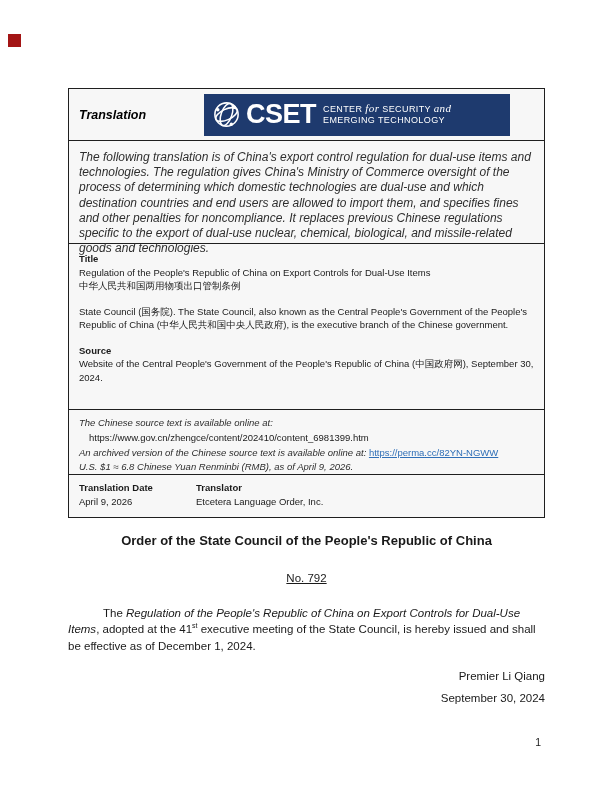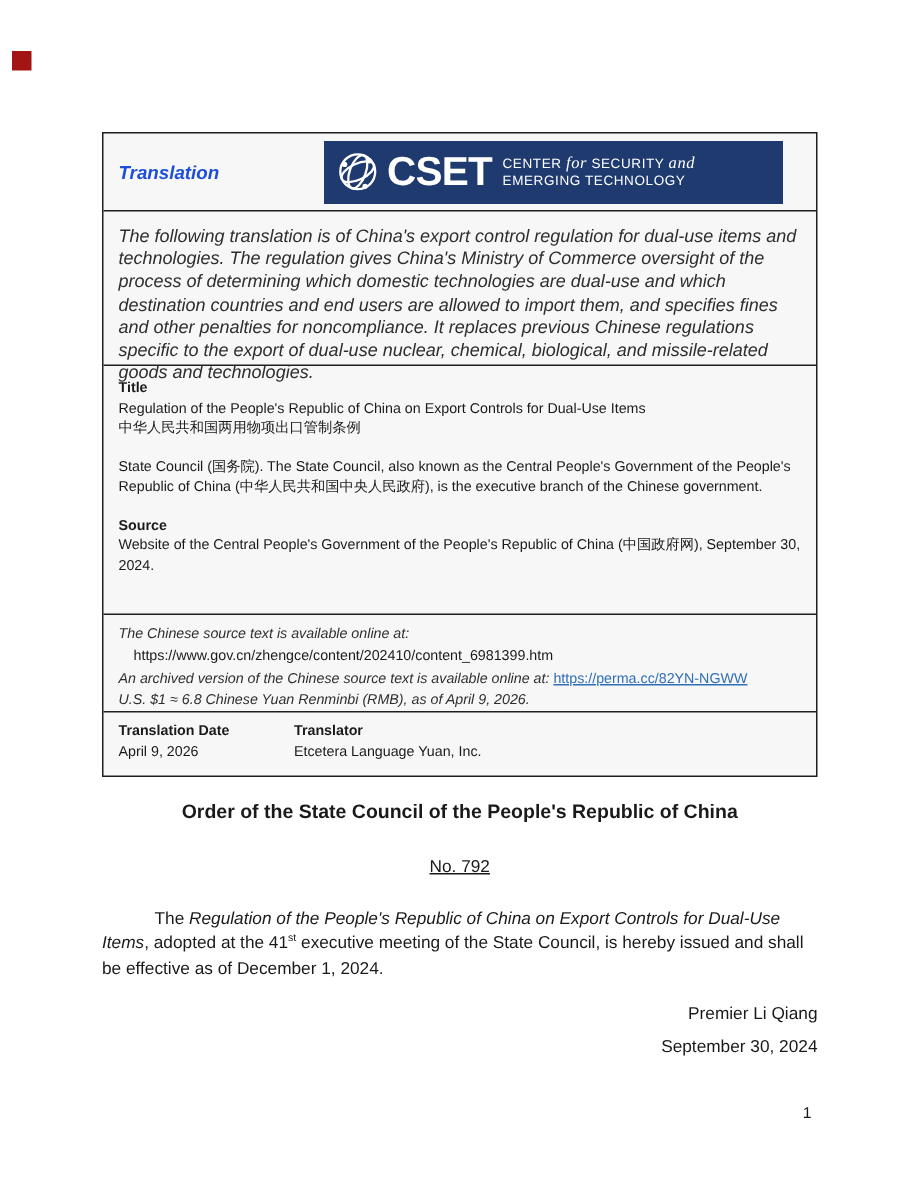--- a/index.html
+++ b/index.html
@@ -32,25 +32,25 @@
   .row-header {
     height: 52px;
     display: flex;
     align-items: center;
     padding: 5px 10px;
   }
   .translation-label {
     font-size: 12.5px;
     font-weight: bold;
     font-style: italic;
-    color: #1d4ed8;
+    color: #000000;
   }
   .cset-banner {
     margin-left: auto;
-    margin-right: 12px;
+    margin-right: 24px;
     width: 306px;
     height: 42px;
     background: #1e3a6e;
     display: flex;
     align-items: center;
     padding-left: 7px;
     color: #ffffff;
   }
   .globe { width: 31px; height: 31px; flex: none; }
   .cset-acronym {
@@ -186,21 +186,21 @@
       <div>U.S. $1 ≈ 6.8 Chinese Yuan Renminbi (RMB), as of April 9, 2026.</div>
     </div>
 
     <div class="t-row row-credits">
       <div class="credit-col-1">
         <div class="credit-label">Translation Date</div>
         <div>April 9, 2026</div>
       </div>
       <div class="credit-col-2">
         <div class="credit-label">Translator</div>
-        <div>Etcetera Language Yuan, Inc.</div>
+        <div>Etcetera Language Order, Inc.</div>
       </div>
     </div>
   </div>
 
   <div class="body-section">
     <div class="order-heading">Order of the State Council of the People's Republic of China</div>
     <div class="order-number">No. 792</div>
     <div class="order-paragraph">
       <span>The </span><span class="it">Regulation of the People's Republic of China on Export Controls for Dual-Use Items</span><span>, adopted at the 41</span><sup>st</sup><span> executive meeting of the State Council, is hereby issued and shall be effective as of December 1, 2024.</span>
     </div>

